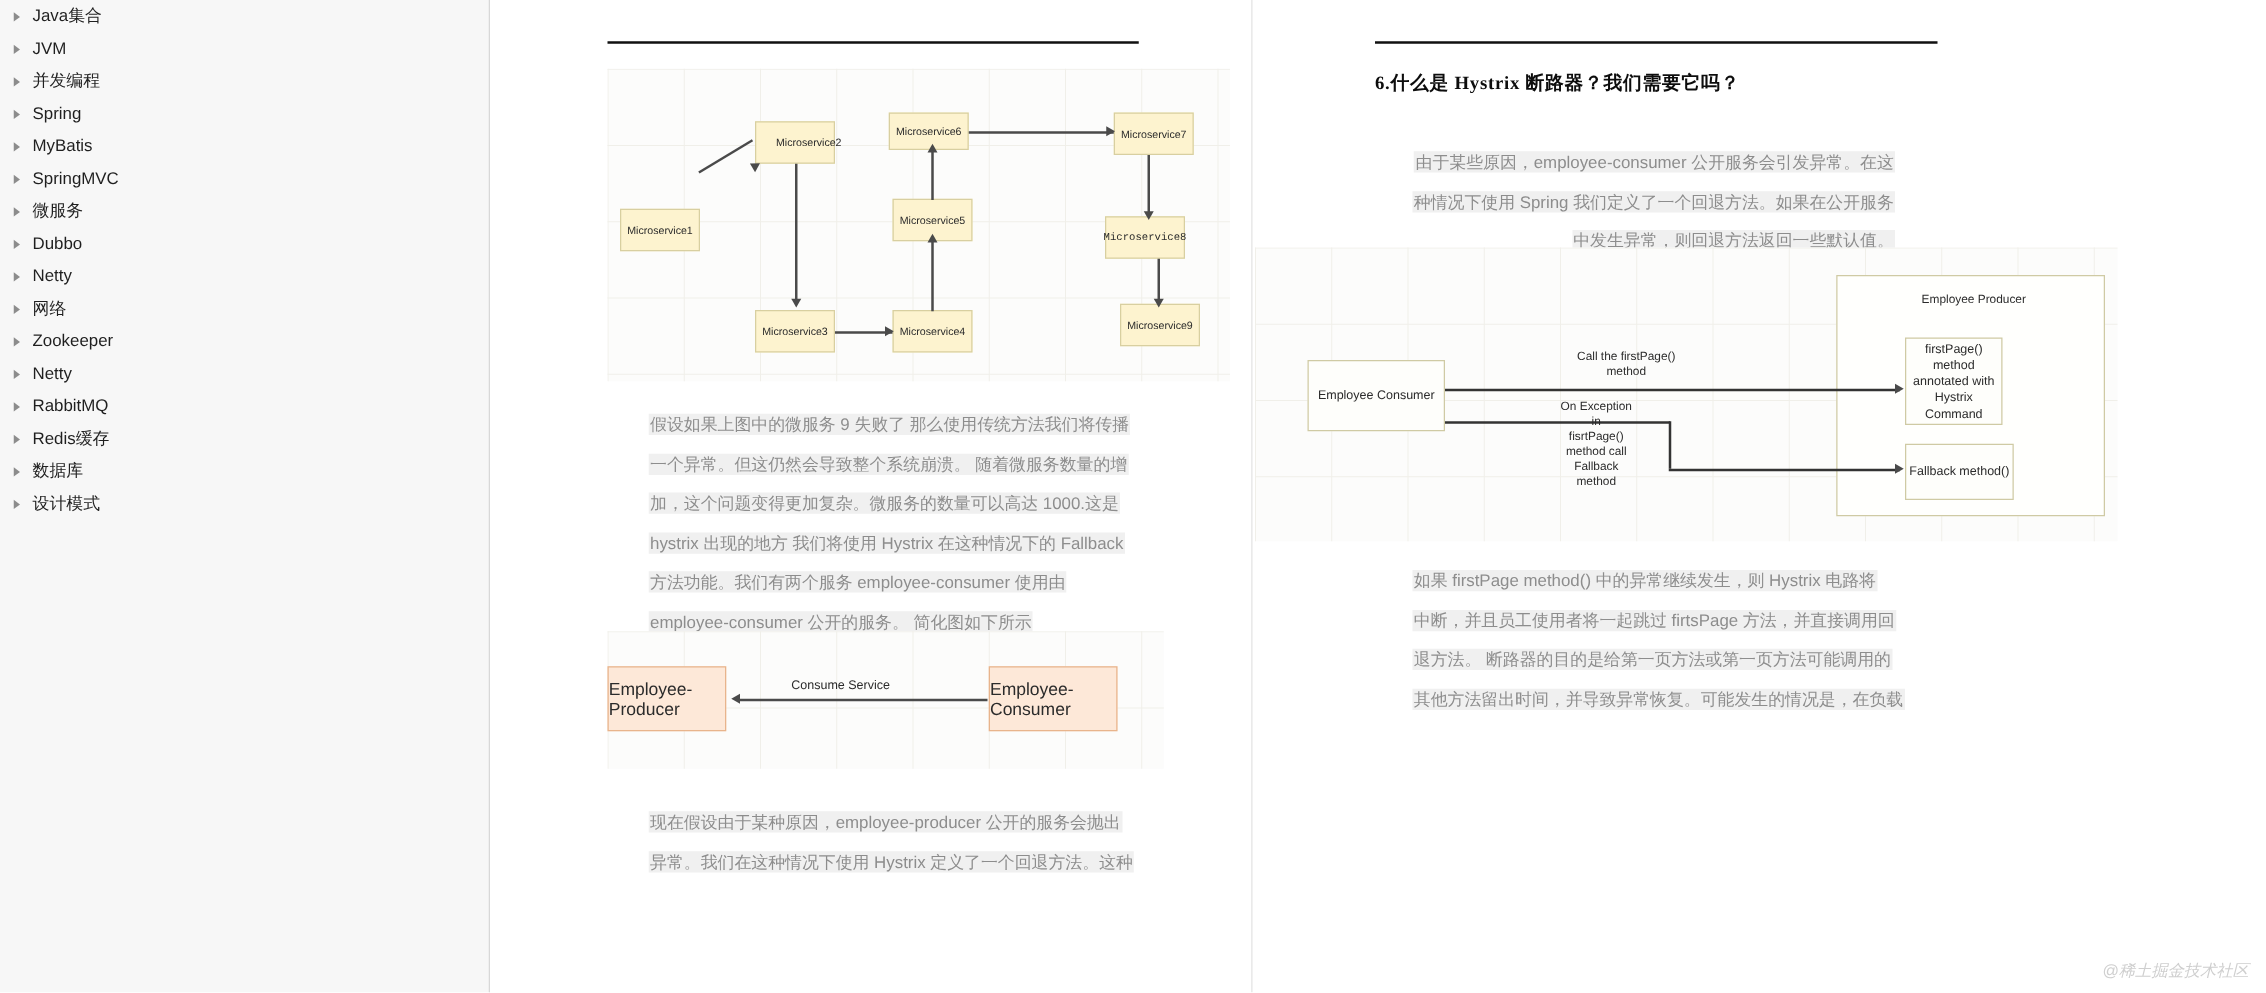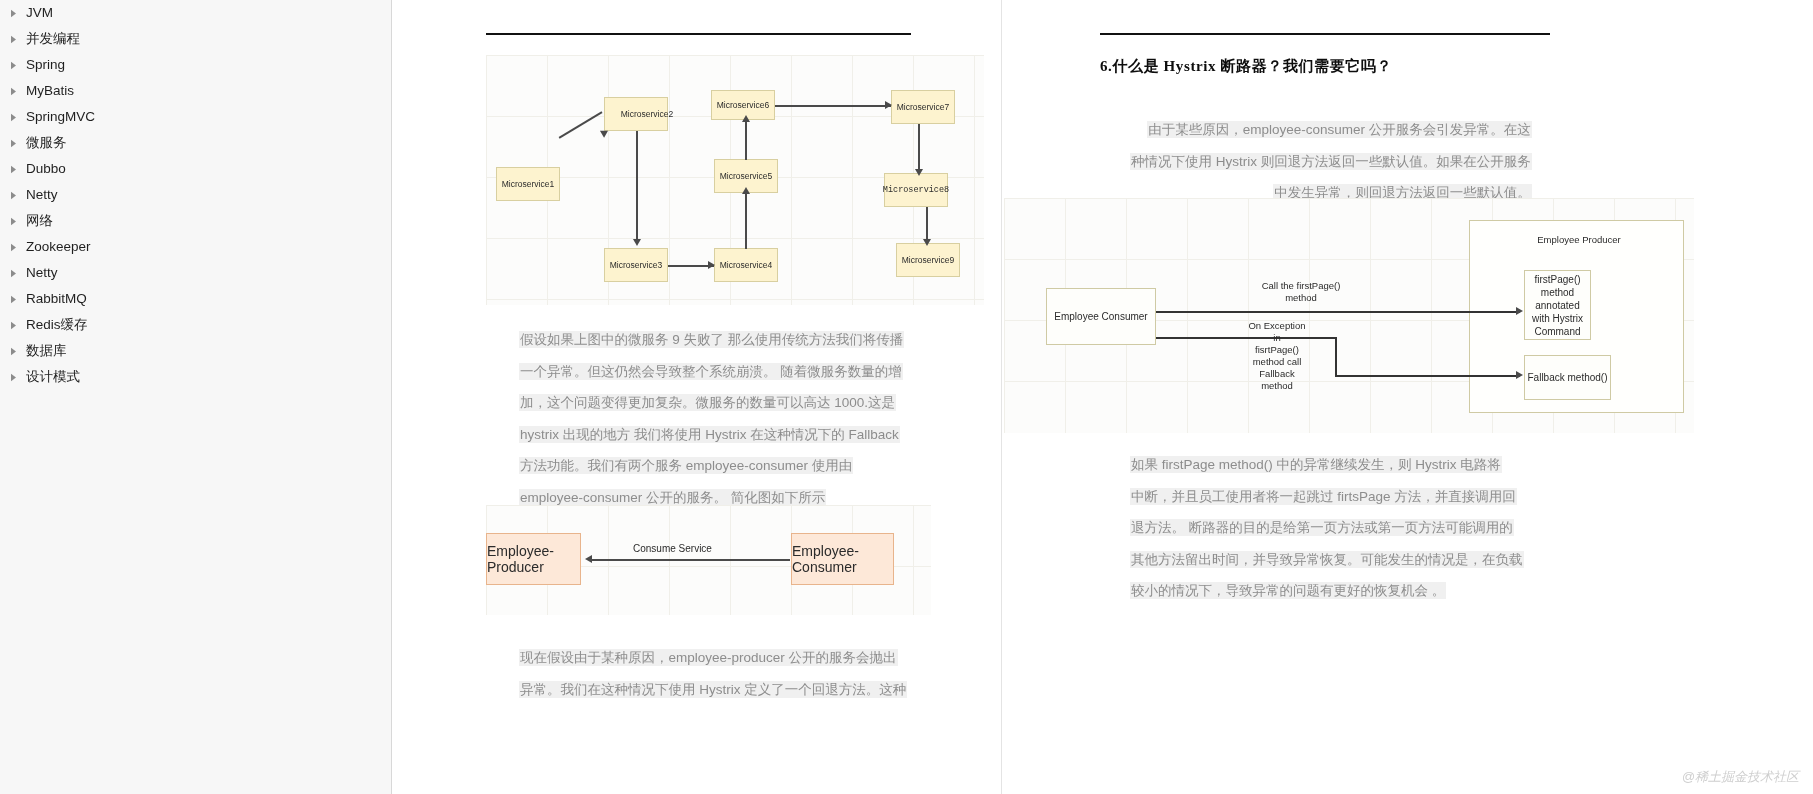--- a/index.html
+++ b/index.html
@@ -170,20 +170,28 @@
 
 <div class="app">
 
   <nav class="sidebar" id="sidebar">
       <div class="nav-item">
         <span class="caret">
           <svg width="7" height="9" viewBox="0 0 7 9">
             <path d="M1 0.8 L6 4.5 L1 8.2 Z" fill="#8c8c8c"></path>
           </svg>
         </span>
+        <span class="nav-label">Java集合</span>
+      </div>
+      <div class="nav-item">
+        <span class="caret">
+          <svg width="7" height="9" viewBox="0 0 7 9">
+            <path d="M1 0.8 L6 4.5 L1 8.2 Z" fill="#8c8c8c"></path>
+          </svg>
+        </span>
         <span class="nav-label">JVM</span>
       </div>
       <div class="nav-item">
         <span class="caret">
           <svg width="7" height="9" viewBox="0 0 7 9">
             <path d="M1 0.8 L6 4.5 L1 8.2 Z" fill="#8c8c8c"></path>
           </svg>
         </span>
         <span class="nav-label">并发编程</span>
       </div>
@@ -362,34 +370,34 @@
       </div>
     </div>
 
     <div class="page page-right">
       <div class="rule"></div>
 
       <h2 class="heading">6.什么是 Hystrix 断路器？我们需要它吗？</h2>
 
       <div class="para right-para" style="position:absolute; top:100px;text-align:right;">
         <p><span class="hl">由于某些原因，employee-consumer 公开服务会引发异常。在这</span></p>
-        <p><span class="hl">种情况下使用 Hystrix 则回退方法返回一些默认值。如果在公开服务</span></p>
+        <p><span class="hl">种情况下使用 Spring 我们定义了一个回退方法。如果在公开服务</span></p>
         <p><span class="hl">中发生异常，则回退方法返回一些默认值。</span></p>
       </div>
 
       <div class="diagram" style="position:absolute; left:2px; top:198px; width:690px; height:235px;">
         <div class="grid-bg"></div>
 
         <div class="hbox" style="left:42px; top:90px; width:110px; height:57px;">Employee Consumer</div>
 
         <div class="hbox" style="left:465px; top:22px; width:215px; height:193px; align-items:flex-start; justify-content:center; padding-top:12px; background:#fffffd;">
         </div>
         <div class="hlabel" style="left:505px; top:36px; width:140px;">Employee Producer</div>
 
-        <div class="hbox" style="left:520px; top:72px; width:67px; height:70px;">firstPage()
+        <div class="hbox" style="left:520px; top:72px; width:78px; height:70px;">firstPage()
 method
 annotated with
 Hystrix
 Command</div>
 
         <div class="hbox" style="left:520px; top:157px; width:87px; height:45px;">Fallback
 method()</div>
 
         <div class="hline" style="left:152px; top:113px; width:364px; height:1.5px;"></div>
         <div class="arrowhead ah-right" style="left:512px; top:109px;"></div>
@@ -406,20 +414,19 @@
 method call
 Fallback
 method</div>
       </div>
 
       <div class="para right-para" style="position:absolute; top:435px;">
         <p><span class="hl">如果 firstPage method() 中的异常继续发生，则 Hystrix 电路将</span></p>
         <p><span class="hl">中断，并且员工使用者将一起跳过 firtsPage 方法，并直接调用回</span></p>
         <p><span class="hl">退方法。 断路器的目的是给第一页方法或第一页方法可能调用的</span></p>
         <p><span class="hl">其他方法留出时间，并导致异常恢复。可能发生的情况是，在负载</span></p>
-        <p><span class="hl">较小的情况下，导致异常的问题有更好的恢复机会 。</span></p>
       </div>
     </div>
 
   </div>
 
   <div class="watermark">@稀土掘金技术社区</div>
 </div>
 
 </body></html>

